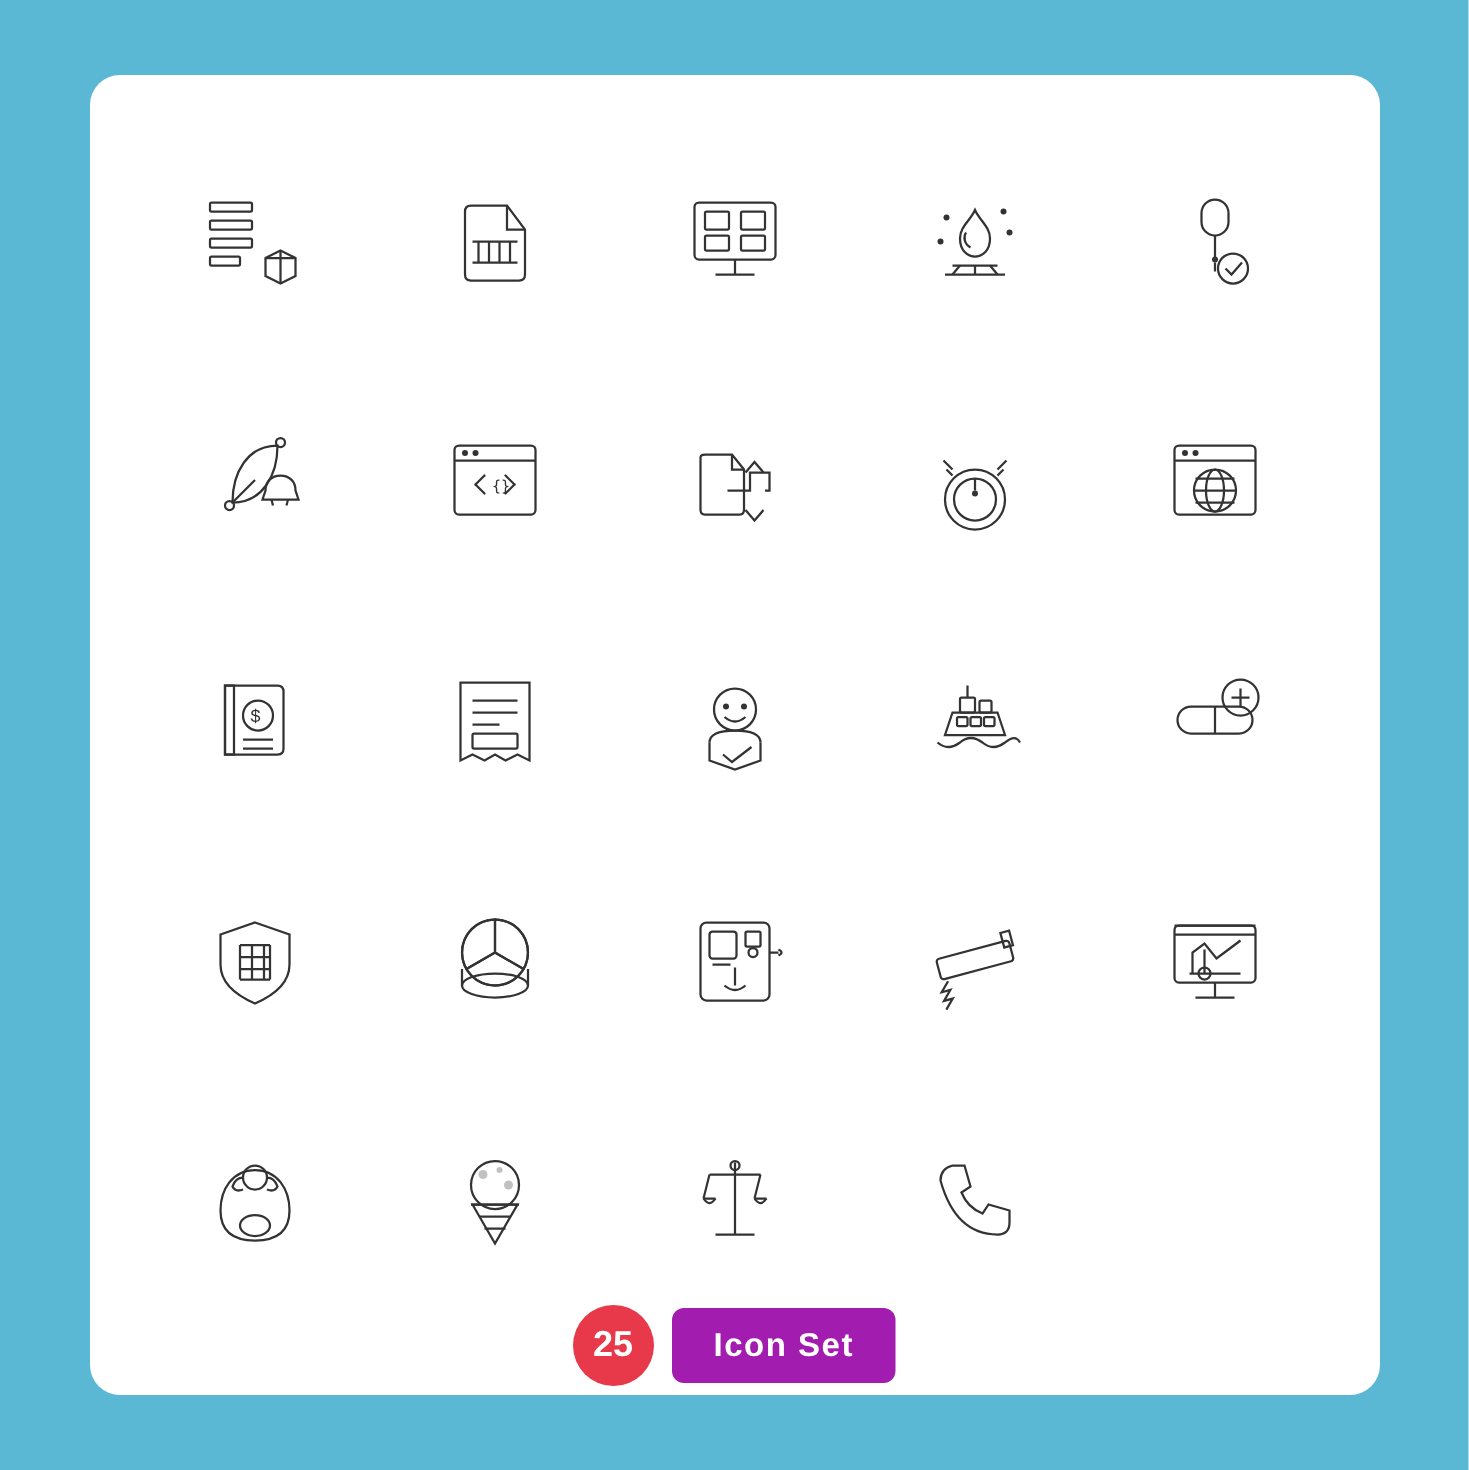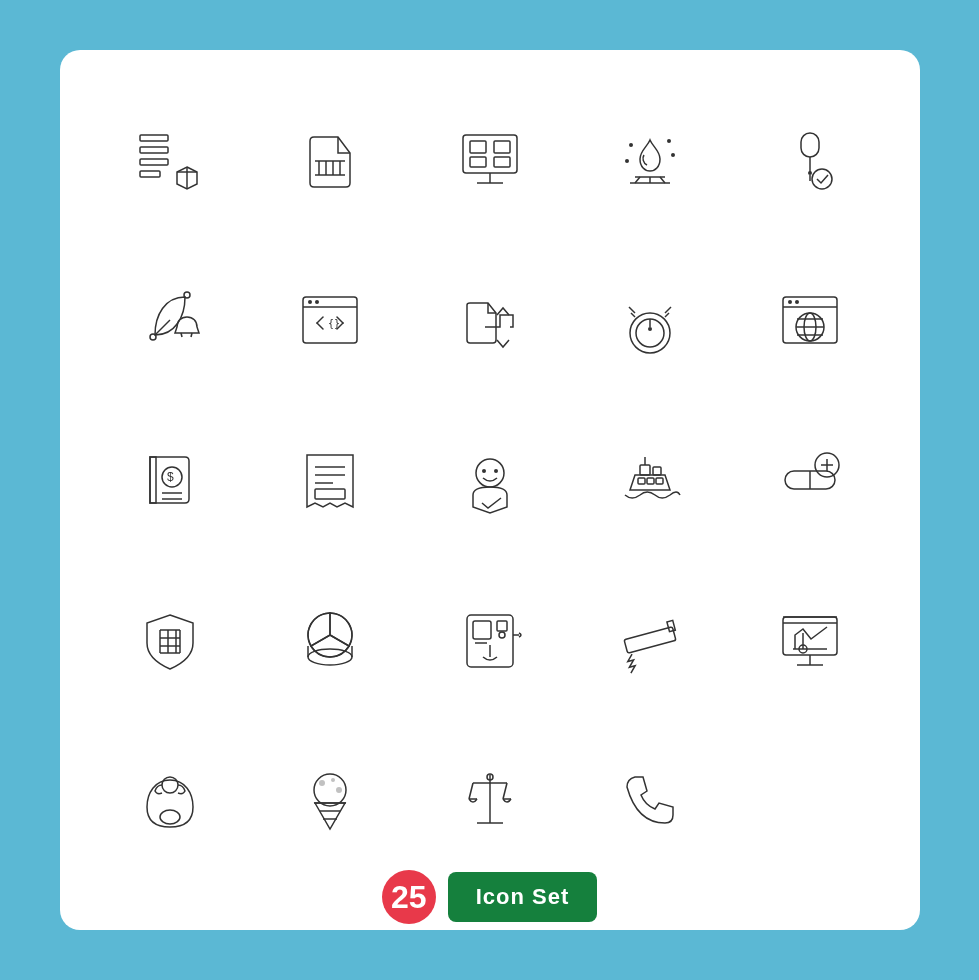--- a/index.html
+++ b/index.html
@@ -45,31 +45,31 @@
     }
     .badge-row {
       display: flex;
       align-items: center;
       justify-content: center;
       gap: 12px;
     }
     .badge-number {
       background-color: #e8394a;
       color: white;
-      font-size: 32px;
+      font-size: 24px;
       font-weight: bold;
       width: 54px;
       height: 54px;
       border-radius: 50%;
       display: flex;
       align-items: center;
       justify-content: center;
     }
     .badge-text {
-      background-color: #15803d;
+      background-color: #a21caf;
       color: white;
       font-size: 22px;
       font-weight: bold;
       padding: 12px 28px;
       border-radius: 8px;
       letter-spacing: 1px;
     }
   </style>
 </head>
 <body>

